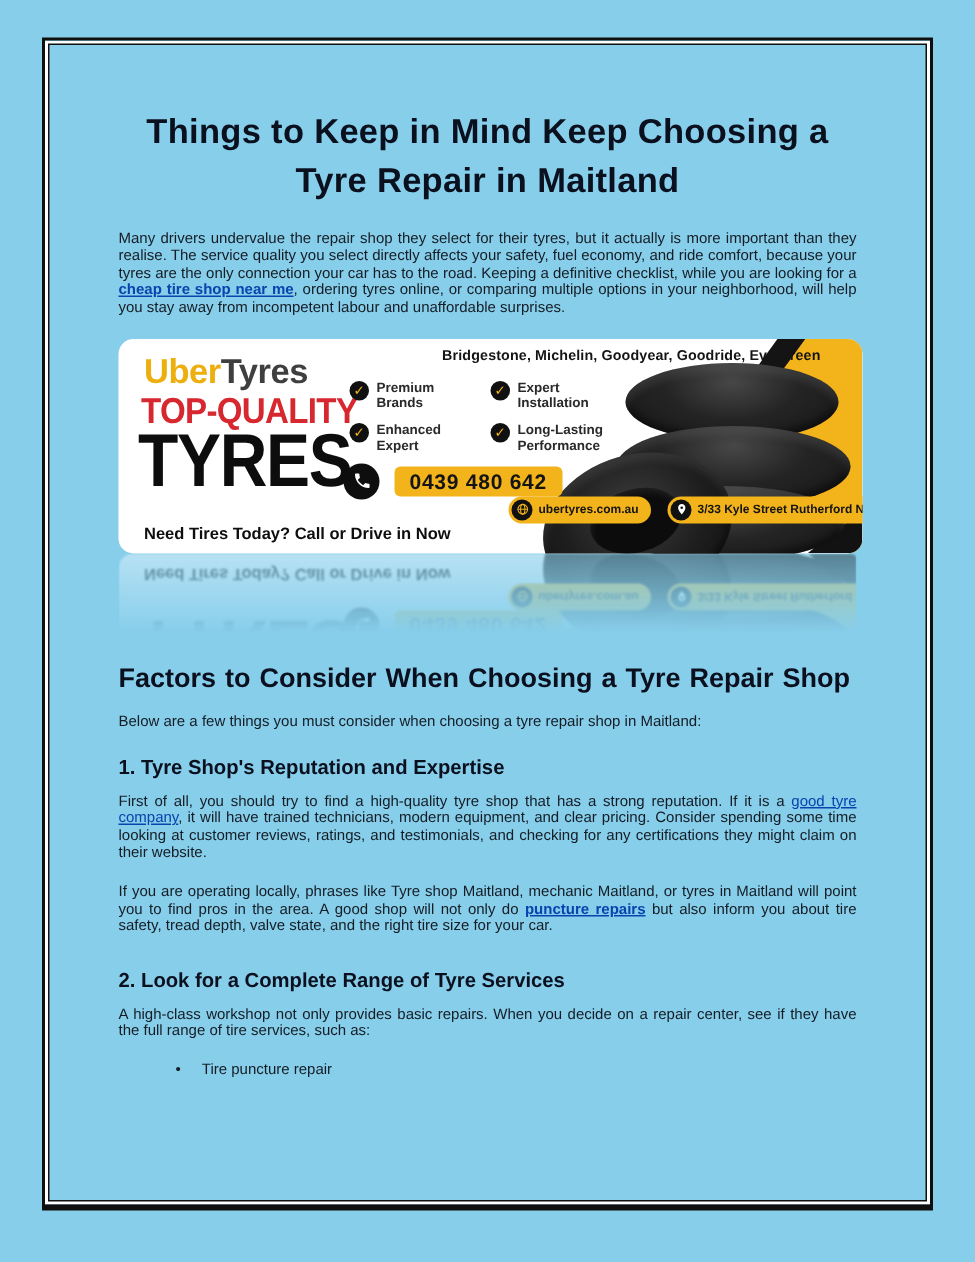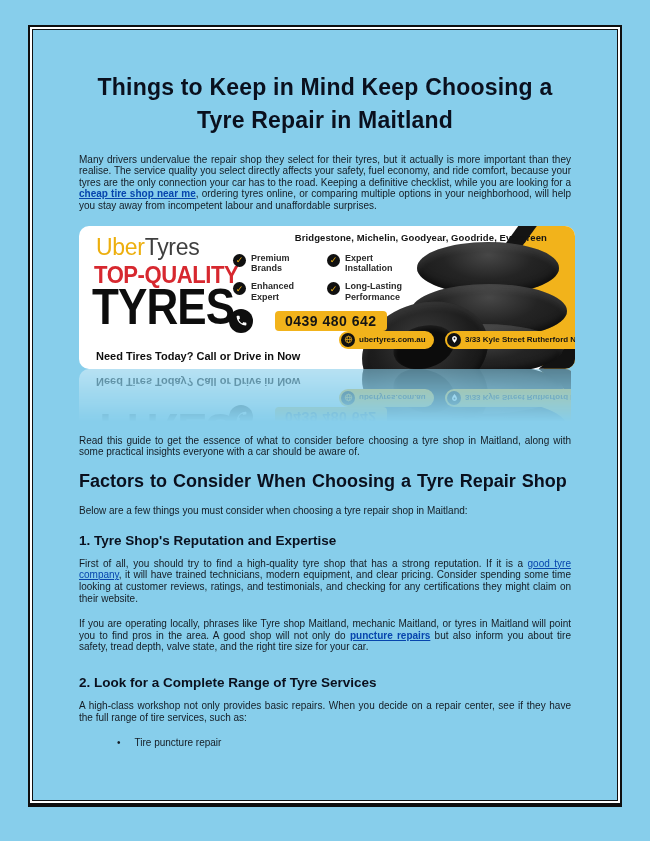--- a/index.html
+++ b/index.html
@@ -66,21 +66,21 @@
     background:radial-gradient(ellipse at 50% 40%,#3d3d3d 0%,#1d1d1d 55%,#121212 100%);
   }
   .tyre.t-front::after{
     content:"";position:absolute;left:26%;top:24%;width:48%;height:44%;
     border-radius:50%;background:#0c0c0c;box-shadow:inset 0 3px 5px rgba(255,255,255,.08);
   }
   .banner-brands{
     position:absolute;top:6px;left:168px;width:300px;text-align:right;z-index:3;
     font-size:9.5px;font-weight:bold;color:#141414;letter-spacing:.1px;
   }
-  .banner-logo{position:absolute;top:8px;left:17px;font-size:23px;font-weight:normal;z-index:2;letter-spacing:-.3px;}
+  .banner-logo{position:absolute;top:8px;left:17px;font-size:23px;font-weight:bold;z-index:2;letter-spacing:-.3px;}
   .banner-logo .uber{color:var(--logo-gold);}
   .banner-logo .tyres{color:#3f3f3f;}
   .banner-topquality{
     position:absolute;top:35px;left:15px;z-index:2;
     font-size:24px;font-weight:900;color:var(--brand-red);
     letter-spacing:-.5px;transform:scaleX(.92);transform-origin:left;
   }
   .banner-tyres-big{
     position:absolute;top:56px;left:13px;z-index:2;line-height:1;
     font-size:50px;font-weight:900;color:#0d0d0d;
@@ -91,21 +91,21 @@
     position:absolute;left:154px;top:27px;z-index:2;
     display:grid;grid-template-columns:92px 110px;row-gap:8px;column-gap:2px;
   }
   .feature{display:flex;align-items:flex-start;gap:5px;}
   .check-circle{
     flex:0 0 13px;width:13px;height:13px;border-radius:50%;background:#101010;
     color:var(--accent-yellow);font-size:9px;font-weight:900;
     display:flex;align-items:center;justify-content:center;margin-top:1px;
   }
   .feature-label{font-size:9px;font-weight:700;color:#2a2a2a;line-height:1.15;}
-  .phone-row{position:absolute;left:150px;top:83px;z-index:2;display:flex;align-items:center;gap:22px;}
+  .phone-row{position:absolute;left:150px;top:83px;z-index:2;display:flex;align-items:center;gap:10px;}
   .phone-circle{
     width:24px;height:24px;border-radius:50%;background:#0e0e0e;
     display:flex;align-items:center;justify-content:center;
   }
   .phone-circle svg{width:13px;height:13px;}
   .phone-pill{
     background:var(--accent-yellow);border-radius:4px;padding:2px 10px;
     font-size:14px;font-weight:900;color:#141414;letter-spacing:.5px;
   }
   .info-pill{
@@ -267,21 +267,20 @@
                 </svg>
           </span>
           <span>3/33 Kyle Street Rutherford NSW</span>
         </div>
 
         <div class="banner-cta">Need Tires Today? Call or Drive in Now</div>
       </div>
         </div>
     </div>
 
-    <p class="body-text">Read this guide to get the essence of what to consider before choosing a tyre shop in Maitland, along with some practical insights everyone with a car should be aware of.</p>
 
     <h2 class="section-heading">Factors to Consider When Choosing a Tyre Repair Shop</h2>
 
     <p class="body-text">Below are a few things you must consider when choosing a tyre repair shop in Maitland:</p>
 
     <h3 class="sub-heading">1. Tyre Shop's Reputation and Expertise</h3>
 
     <p class="body-text"><span>First of all, you should try to find a high-quality tyre shop that has a strong reputation. If it is a </span><a class="doc-link">good tyre company</a><span>, it will have trained technicians, modern equipment, and clear pricing. Consider spending some time looking at customer reviews, ratings, and testimonials, and checking for any certifications they might claim on their website.</span></p>
 
     <p class="body-text" style="margin-top:14px;"><span>If you are operating locally, phrases like Tyre shop Maitland, mechanic Maitland, or tyres in Maitland will point you to find pros in the area. A good shop will not only do </span><a class="doc-link bold">puncture repairs</a><span> but also inform you about tire safety, tread depth, valve state, and the right tire size for your car.</span></p>

